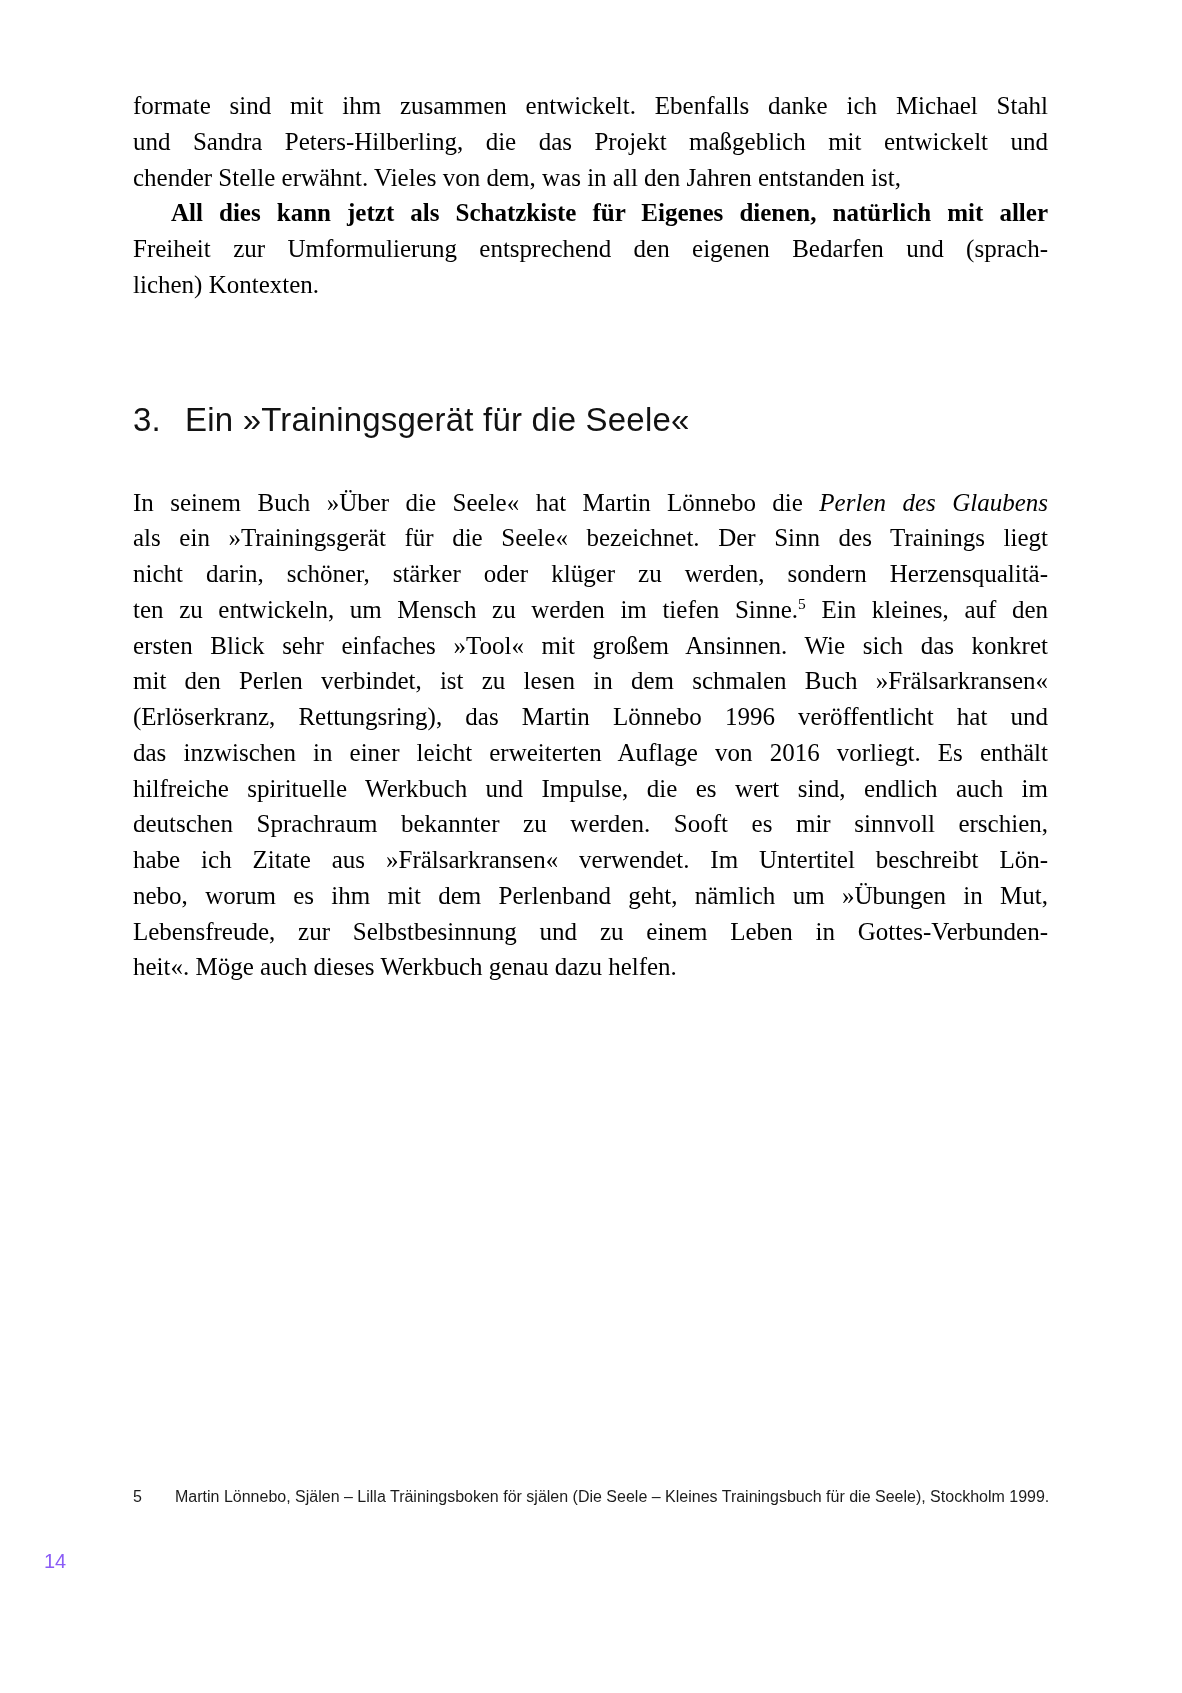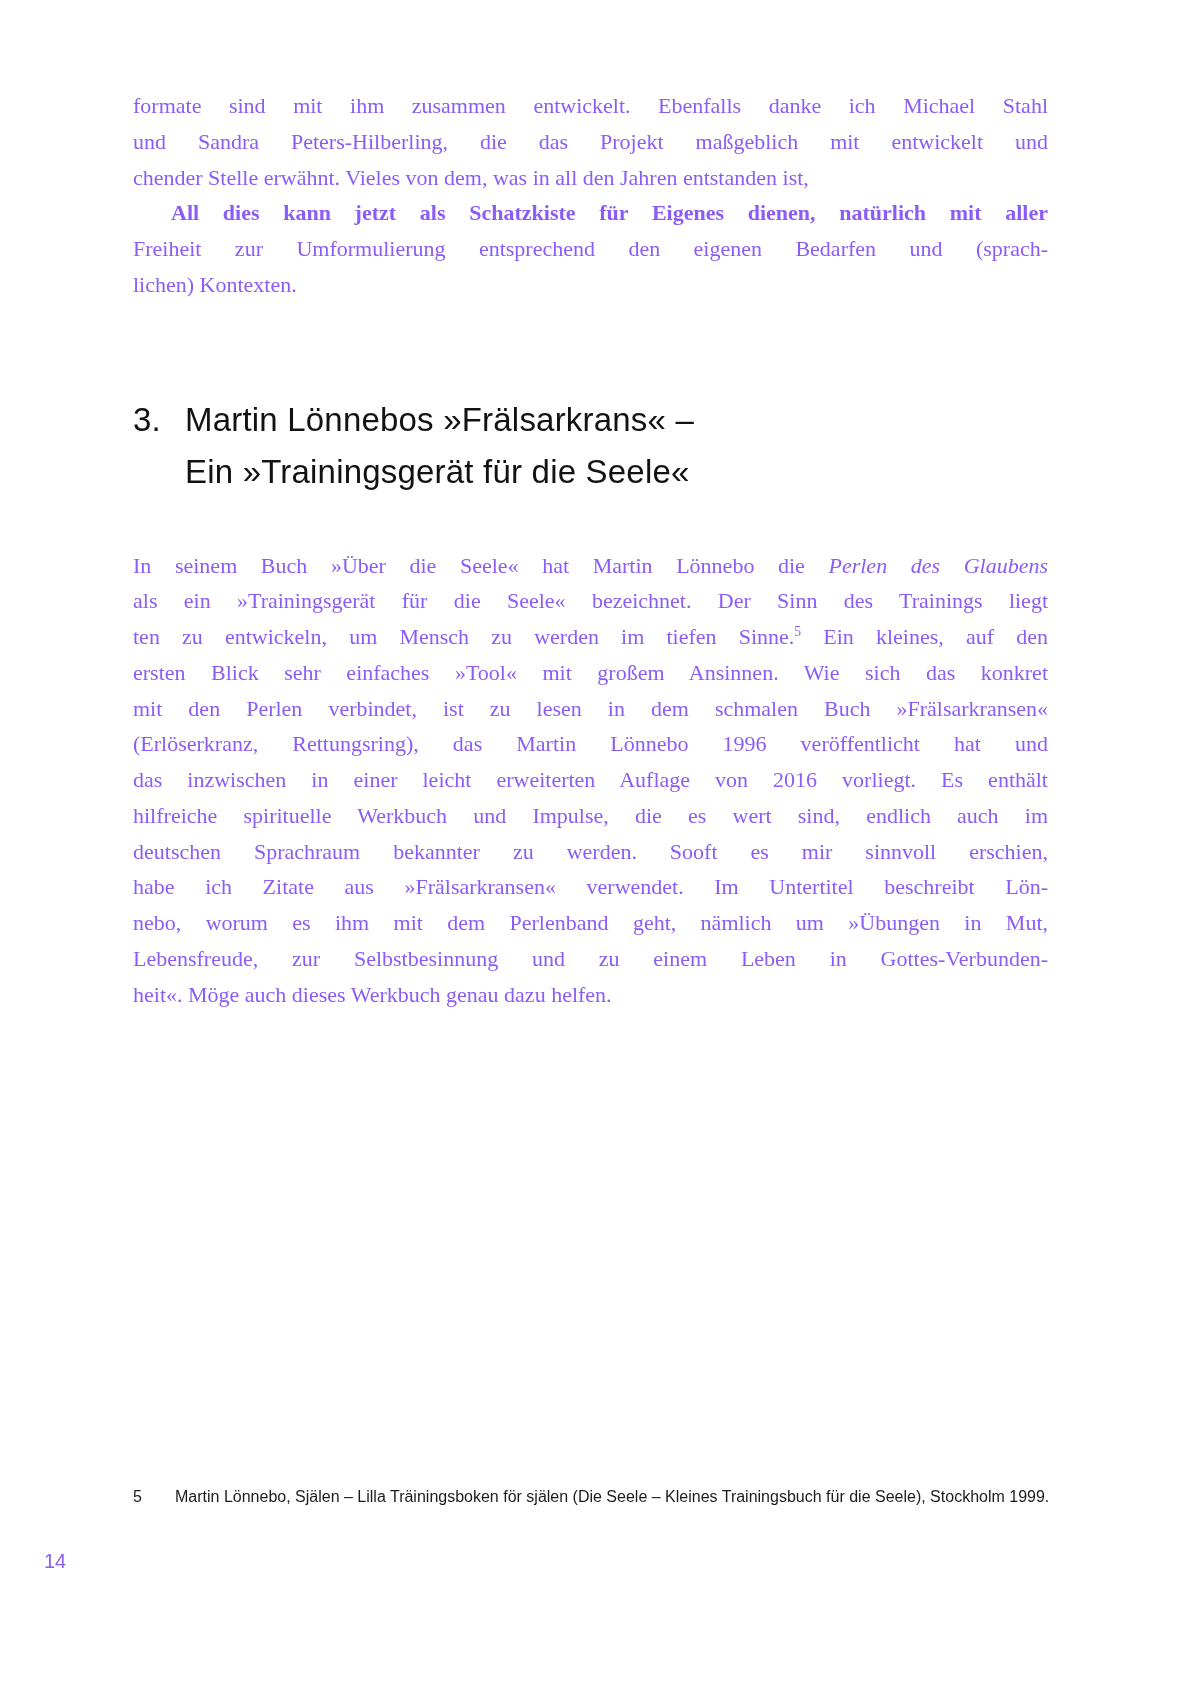--- a/index.html
+++ b/index.html
@@ -7,41 +7,41 @@
     width: 1182px; height: 1693px;
     background: #ffffff;
     position: relative;
     color: #000;
   }
   .page { position: absolute; inset: 0; background: #ffffff; }
   .content { position: absolute; left: 133px; top: 88px; width: 915px; }
 
   .serif {
     font-family: "Liberation Serif", serif;
-    font-size: 22px;
+    font-size: 25px;
     line-height: 35.75px;
-    color: #8b5cf6;
+    color: #000000;
   }
   .para .line { text-align: justify; text-align-last: justify; }
   .para .line:last-child { text-align-last: left; }
   .indent-first .line:first-child { text-indent: 38px; font-weight: bold; }
 
   .heading {
     display: flex;
     margin-top: 91px;
     font-family: "Liberation Sans", sans-serif;
     font-size: 33px;
     line-height: 52px;
     font-weight: 500;
     color: #121212;
     letter-spacing: 0.2px;
   }
   .heading-number { width: 52px; flex: none; }
 
-  .body-para { margin-top: 50px; }
+  .body-para { margin-top: 39px; }
 
   .i { font-style: italic; }
   .sup { font-size: 62%; vertical-align: super; line-height: 0; }
 
   .footnote {
     position: absolute; left: 133px; top: 1486px; width: 1000px;
     font-family: "Liberation Sans", sans-serif;
     font-size: 16px; line-height: 22px;
     color: #1c1c1c;
     display: flex;
@@ -72,28 +72,28 @@
 
     <div class="para serif indent-first">
         <div class="line">All dies kann jetzt als Schatzkiste für Eigenes dienen, natürlich mit aller</div>
         <div class="line">Freiheit zur Umformulierung entsprechend den eigenen Bedarfen und (sprach-</div>
         <div class="line">lichen) Kontexten.</div>
       </div>
 
     <div class="heading">
       <div class="heading-number">3.</div>
       <div class="heading-text">
-        <div>Martin Lönnebos »Frälsarkrans« –</div>
         <div>Ein »Trainingsgerät für die Seele«</div>
       </div>
     </div>
 
     <div class="para serif body-para">
         <div class="line"><span>In seinem Buch »Über die Seele« hat Martin Lönnebo die </span><span class="i">Perlen des Glaubens</span></div>
         <div class="line">als ein »Trainingsgerät für die Seele« bezeichnet. Der Sinn des Trainings liegt</div>
+        <div class="line">nicht darin, schöner, stärker oder klüger zu werden, sondern Herzensqualitä-</div>
         <div class="line"><span>ten zu entwickeln, um Mensch zu werden im tiefen Sinne.</span><span class="sup">5</span><span> Ein kleines, auf den</span></div>
         <div class="line">ersten Blick sehr einfaches »Tool« mit großem Ansinnen. Wie sich das konkret</div>
         <div class="line">mit den Perlen verbindet, ist zu lesen in dem schmalen Buch »Frälsarkransen«</div>
         <div class="line">(Erlöserkranz, Rettungsring), das Martin Lönnebo 1996 veröffentlicht hat und</div>
         <div class="line">das inzwischen in einer leicht erweiterten Auflage von 2016 vorliegt. Es enthält</div>
         <div class="line">hilfreiche spirituelle Werkbuch und Impulse, die es wert sind, endlich auch im</div>
         <div class="line">deutschen Sprachraum bekannter zu werden. Sooft es mir sinnvoll erschien,</div>
         <div class="line">habe ich Zitate aus »Frälsarkransen« verwendet. Im Untertitel beschreibt Lön-</div>
         <div class="line">nebo, worum es ihm mit dem Perlenband geht, nämlich um »Übungen in Mut,</div>
         <div class="line">Lebensfreude, zur Selbstbesinnung und zu einem Leben in Gottes-Verbunden-</div>

